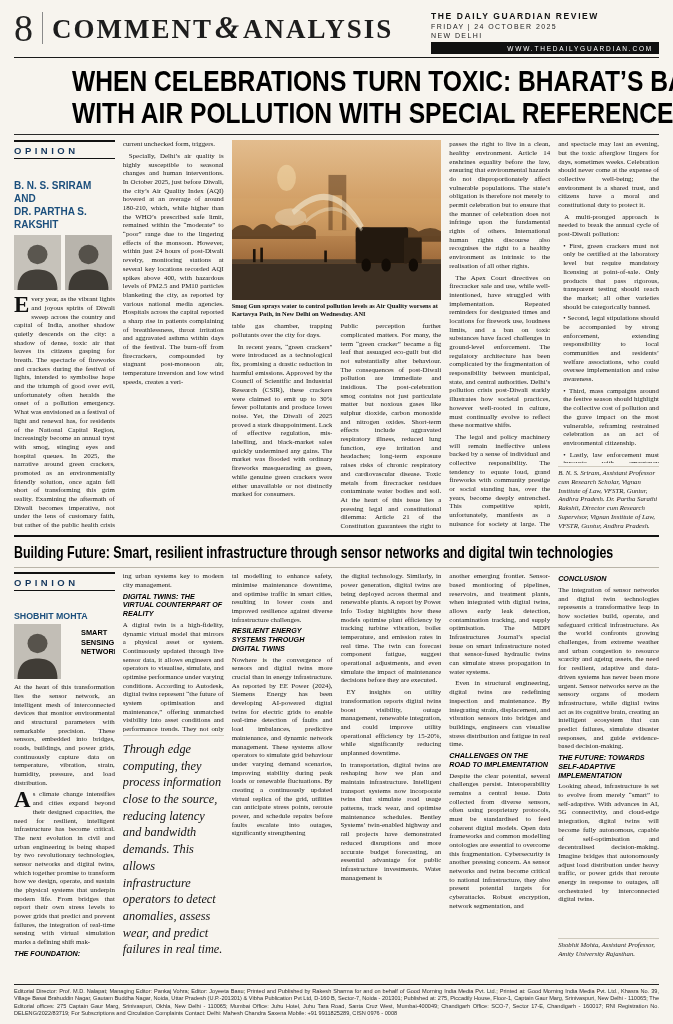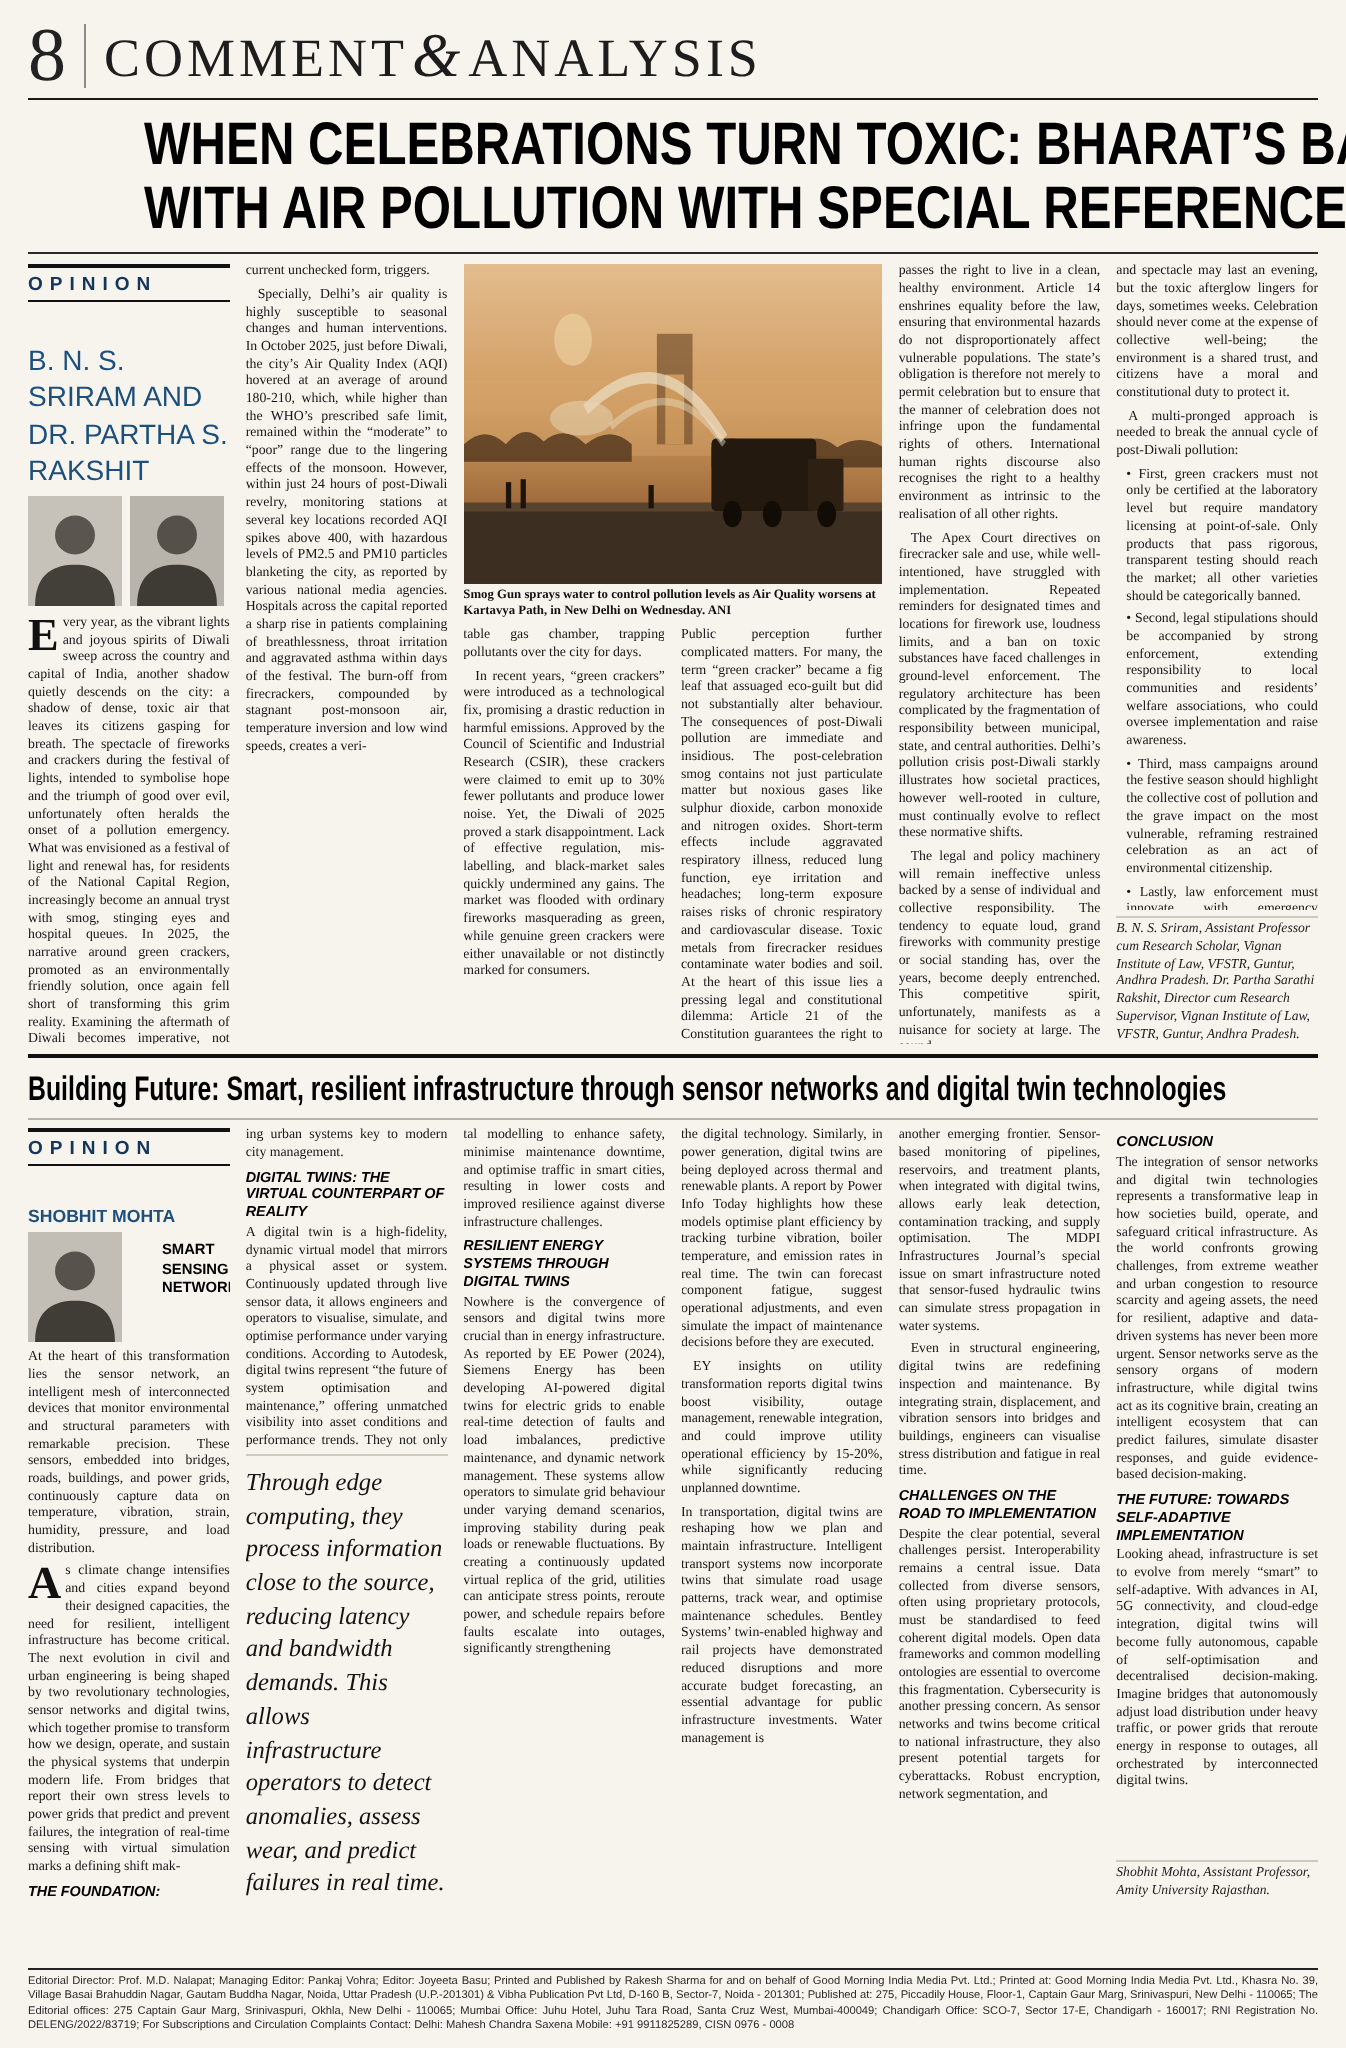--- a/index.html
+++ b/index.html
@@ -6,21 +6,21 @@
   html,body { width:673px; height:1024px; overflow:hidden; }
   body { background:#f7f4ee; color:#161616; font-family:"Liberation Serif", serif; }
   .page { width:673px; height:1024px; padding:8px 14px 4px; display:flex; flex-direction:column; }
 
   
   .masthead { display:flex; justify-content:space-between; align-items:flex-start;
               border-bottom:1.5px solid #1a1a1a; padding-bottom:3px; }
   .mast-left { display:flex; align-items:center; gap:9px; padding-top:2px; }
   .page-num { font-size:38px; line-height:0.9; color:#222; }
   .vrule { width:1px; height:32px; background:#8a8a8a; }
-  .section-title { font-size:27px; font-weight:400; letter-spacing:2px; color:#1d1d1d; white-space:nowrap; }
+  .section-title { font-size:27px; font-weight:700; letter-spacing:2px; color:#1d1d1d; white-space:nowrap; }
   .section-title .amp { font-style:italic; font-size:31px; padding:0 2px; }
   .mast-right { width:228px; text-align:left; font-family:"Liberation Sans", sans-serif; padding-top:3px; }
   .pub-name { font-weight:bold; font-size:8.5px; letter-spacing:1.6px; color:#111; }
   .date-line { font-size:7px; letter-spacing:1.4px; margin-top:2px; color:#222; }
   .city-line { font-size:7px; letter-spacing:1.4px; margin-top:2px; color:#222; }
   .web-bar { margin-top:3px; background:#101010; color:#fff; font-size:6.5px; letter-spacing:1.8px;
              padding:2.5px 6px; text-align:right; }
 
   
   .headline1-wrap { padding:7px 0 5px; text-align:center; border-bottom:1px solid #2a2a2a; }
@@ -38,21 +38,21 @@
   p.body { font-size:6.9px; line-height:1.26; text-align:justify; margin-bottom:3px;
            text-indent:6px; color:#151515; }
   p.body.noindent { text-indent:0; }
   p.body.bullet { text-indent:0; padding-left:5px; }
 
   .dropcap { float:left; font-size:23px; line-height:17px; padding:1px 2px 0 0; font-weight:bold; color:#111; }
 
   .opinion { border-top:2px solid #111; border-bottom:1px solid #111; padding:3px 0 2px;
              font-family:"Liberation Sans", sans-serif; font-weight:bold; font-size:9.5px;
              letter-spacing:3.5px; color:#14365c; margin-bottom:20px; }
-  .authors { font-family:"Liberation Sans", sans-serif; font-weight:normal; font-size:14px;
+  .authors { font-family:"Liberation Sans", sans-serif; font-weight:bold; font-size:10px;
              color:#1c4f7c; line-height:1.3; margin-bottom:4px; }
   .photos { display:flex; gap:4px; margin-bottom:5px; }
   .photo { width:47px; height:55px; overflow:hidden; background:#c6c2ba; flex:0 0 auto; }
   .photo svg { display:block; width:100%; height:100%; }
 
   .img-span { grid-column:span 2; }
   .hero { width:100%; height:176px; background:#caa06a; }
   .hero svg { display:block; width:100%; height:100%; }
   .caption { font-size:6.4px; font-weight:bold; line-height:1.25; margin:2px 0 4px; color:#101010; }
   .subcols { flex:1 1 auto; display:grid; grid-template-columns:1fr 1fr; gap:8px; overflow:hidden; min-height:0; }
@@ -85,20 +85,26 @@
 
 <div class="page">
 
   <header class="masthead">
     <div class="mast-left">
       <span class="page-num">8</span>
       <span class="vrule"></span>
       <div class="section-title">
         <span>COMMENT</span><span class="amp">&amp;</span><span>ANALYSIS</span>
       </div>
+    </div>
+    <div class="mast-right">
+      <div class="pub-name">THE DAILY GUARDIAN REVIEW</div>
+      <div class="date-line">FRIDAY | 24 OCTOBER 2025</div>
+      <div class="city-line">NEW DELHI</div>
+      <div class="web-bar">WWW.THEDAILYGUARDIAN.COM</div>
     </div>
   </header>
 
   <div class="headline1-wrap">
     <div class="headline1-line">WHEN CELEBRATIONS TURN TOXIC: BHARAT’S BATTLE</div>
     <div class="headline1-line">WITH AIR POLLUTION WITH SPECIAL REFERENCE TO DELHI</div>
   </div>
 
   <section class="grid6 article1">
 

